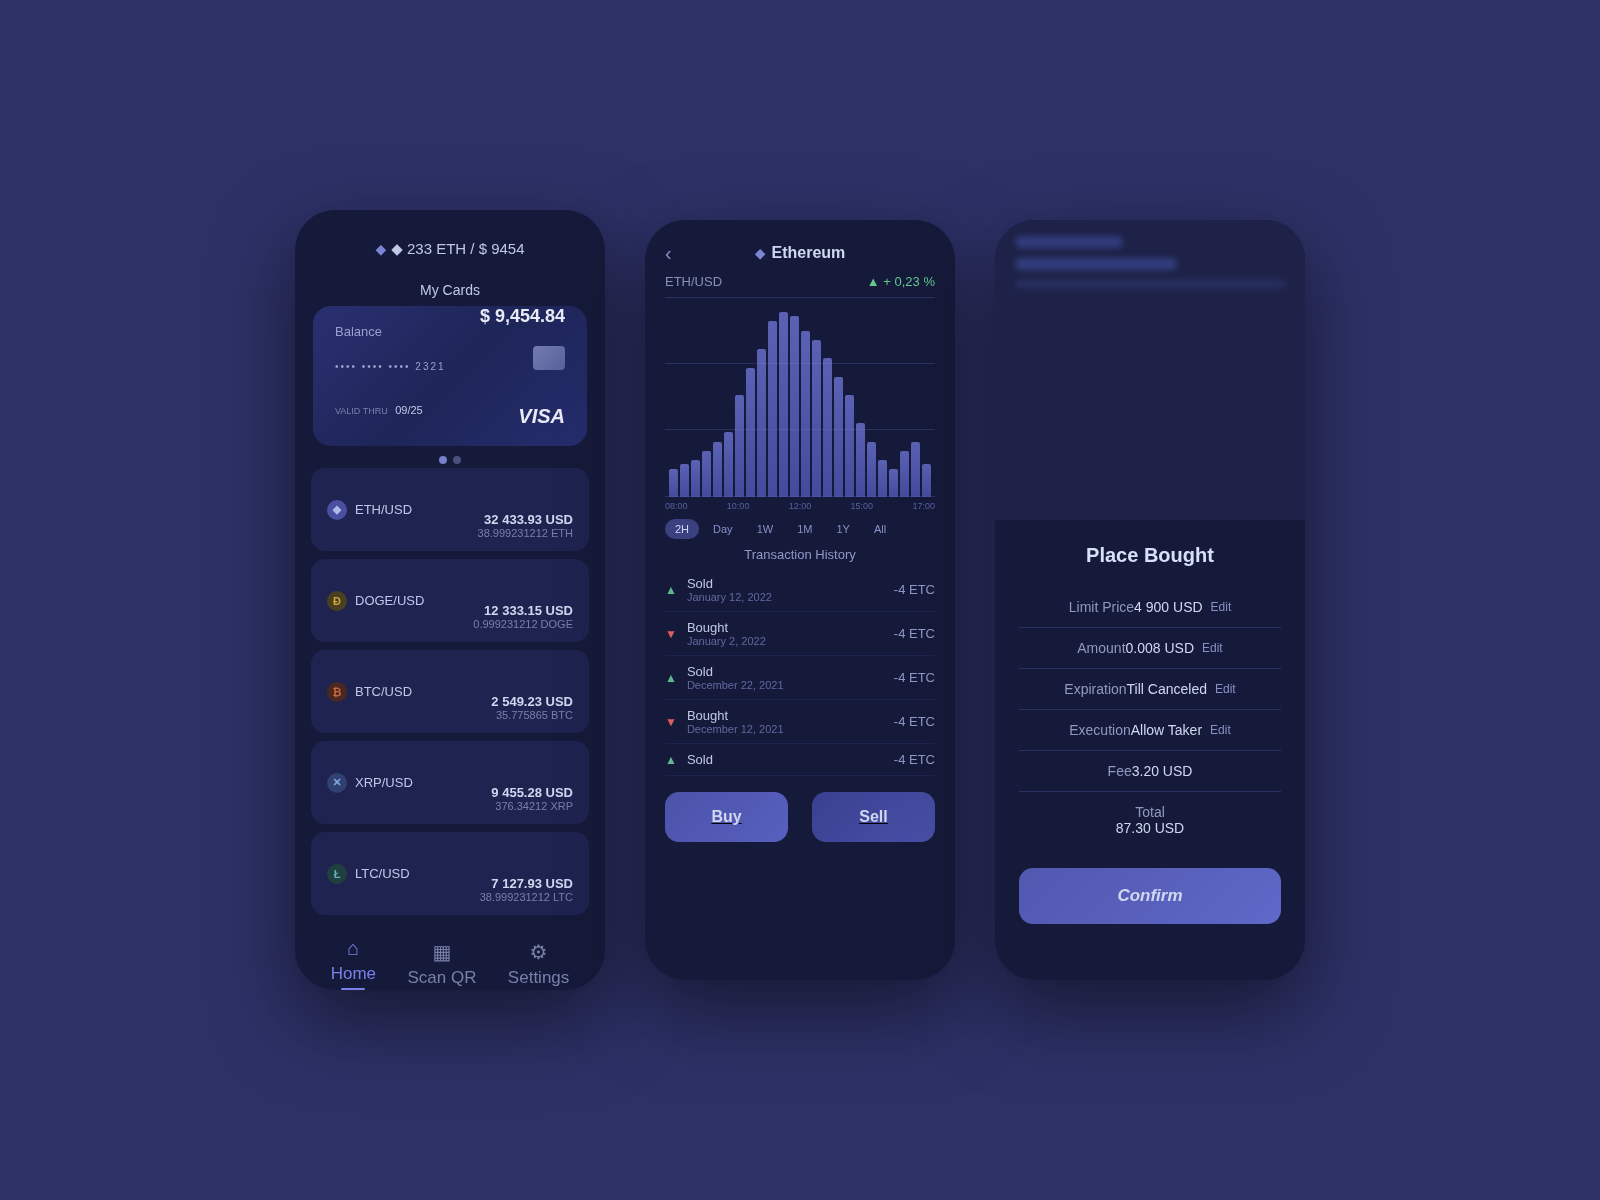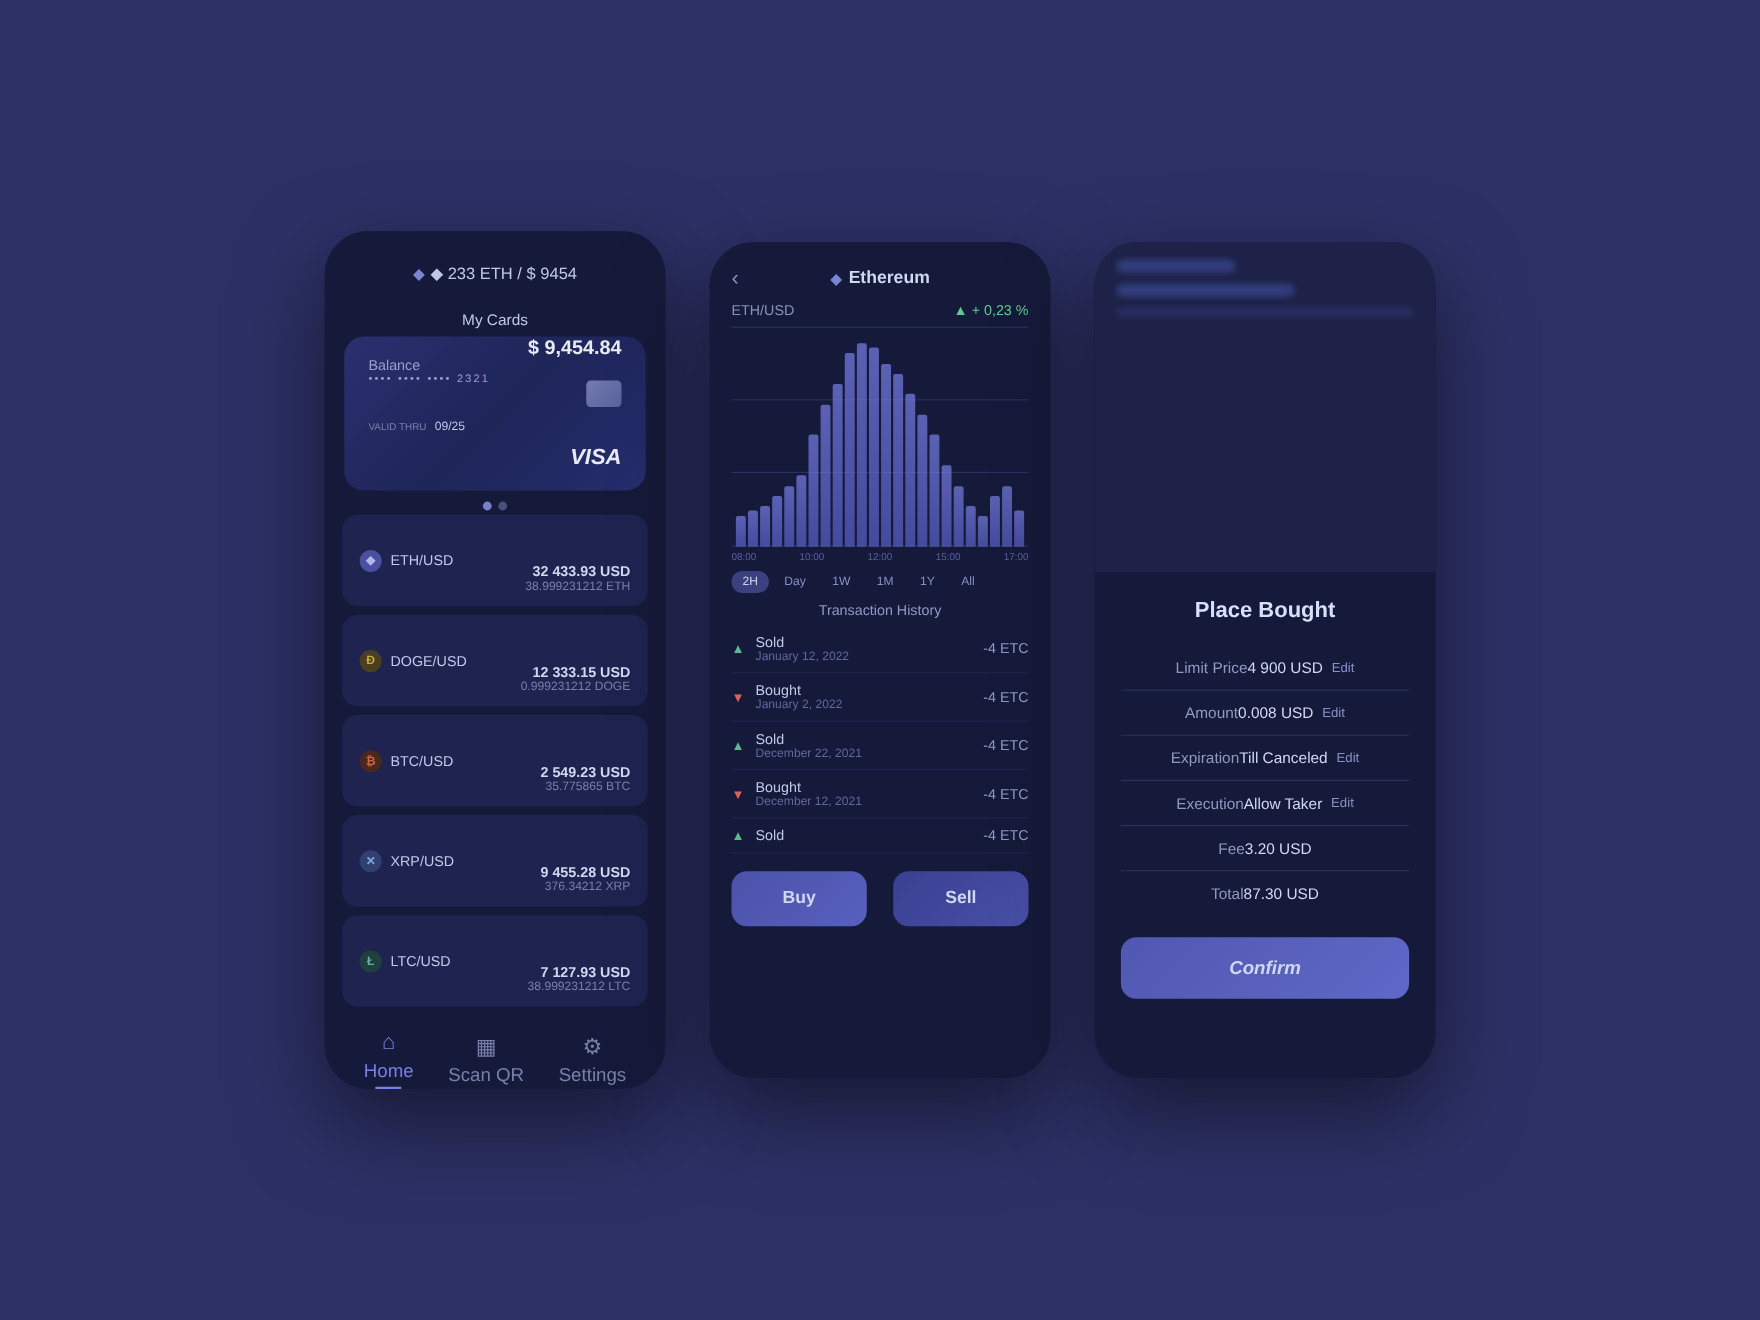--- a/index.html
+++ b/index.html
@@ -56,21 +56,21 @@
     .visa-card {
       margin: 0 18px;
       background: linear-gradient(135deg, #2a3070 0%, #1e2558 50%, #252d6e 100%);
       border-radius: 18px;
       padding: 18px 22px;
       position: relative;
       height: 140px;
     }
     .card-balance-label { color: #9aa0cc; font-size: 13px; }
     .card-balance-value { color: #e8eaf6; font-size: 18px; font-weight: 600; float: right; margin-top: -18px; }
-    .card-dots { color: #9aa0cc; font-size: 10px; letter-spacing: 2px; }
+    .card-dots { color: #9aa0cc; font-size: 10px; letter-spacing: 2px; margin-top: 22px; }
     .card-chip {
       position: absolute;
       right: 22px;
       top: 40px;
       width: 32px; height: 24px;
       background: linear-gradient(135deg, #8890c4, #6670aa);
       border-radius: 4px;
       opacity: 0.8;
     }
     .card-valid { color: #7880aa; font-size: 9px; margin-top: 18px; }
@@ -208,20 +208,21 @@
     .tx-left { display: flex; align-items: center; gap: 10px; }
     .tx-arrow-up { color: #60b890; font-size: 12px; }
     .tx-arrow-down { color: #e06060; font-size: 12px; }
     .tx-type { color: #c0c8e8; font-size: 13px; }
     .tx-date { color: #6068a0; font-size: 11px; }
     .tx-amount { color: #9098c8; font-size: 13px; }
     .buy-sell-btns {
       display: flex;
       gap: 24px;
       padding: 16px 20px;
+      text-decoration: underline;
     }
     .btn-buy {
       flex: 1;
       background: linear-gradient(135deg, #4a52a8, #5860c0);
       color: #d0d8f0;
       border: none;
       border-radius: 14px;
       padding: 16px;
       font-size: 16px;
       font-weight: 600;
@@ -615,21 +616,21 @@
         <span class="order-label">Execution</span>
         <div class="order-value-wrap">
           <span class="order-value">Allow Taker</span>
           <span class="order-edit">Edit</span>
         </div>
       </div>
       <div class="order-row">
         <span class="order-label">Fee</span>
         <span class="order-value">3.20 USD</span>
       </div>
-      <div class="order-row" style="border-bottom:none;">
+      <div class="order-row" style="border-bottom:none;flex-direction:column;">
         <span class="order-label">Total</span>
         <span class="order-value">87.30 USD</span>
       </div>
     </div>
 
     <button class="confirm-btn">Confirm</button>
   </div>
 
 </div>
 

